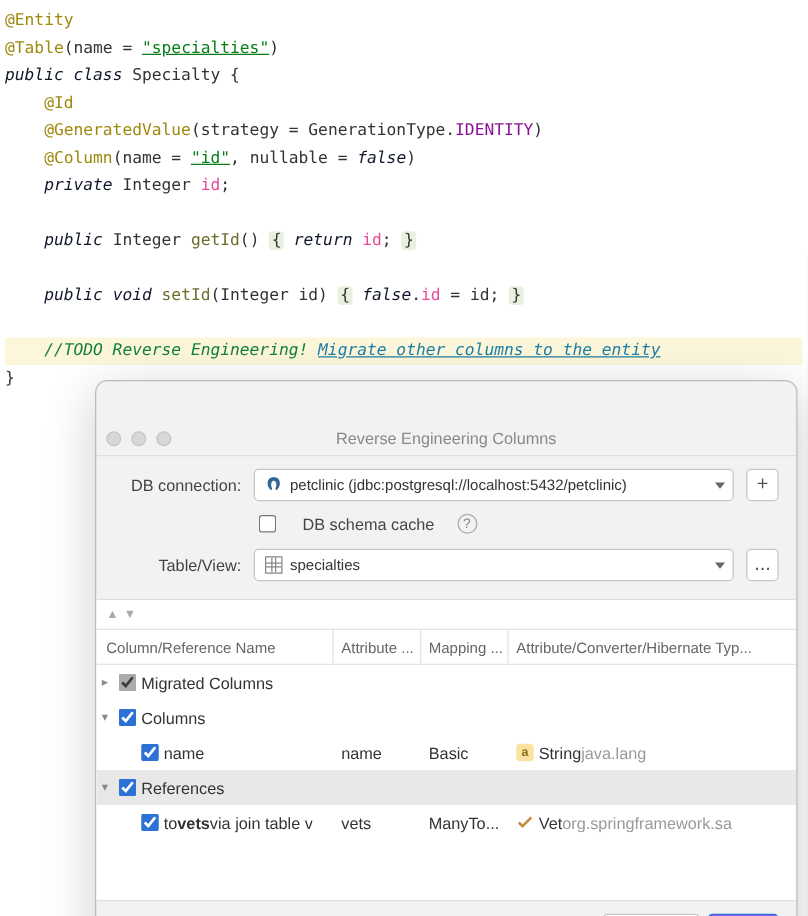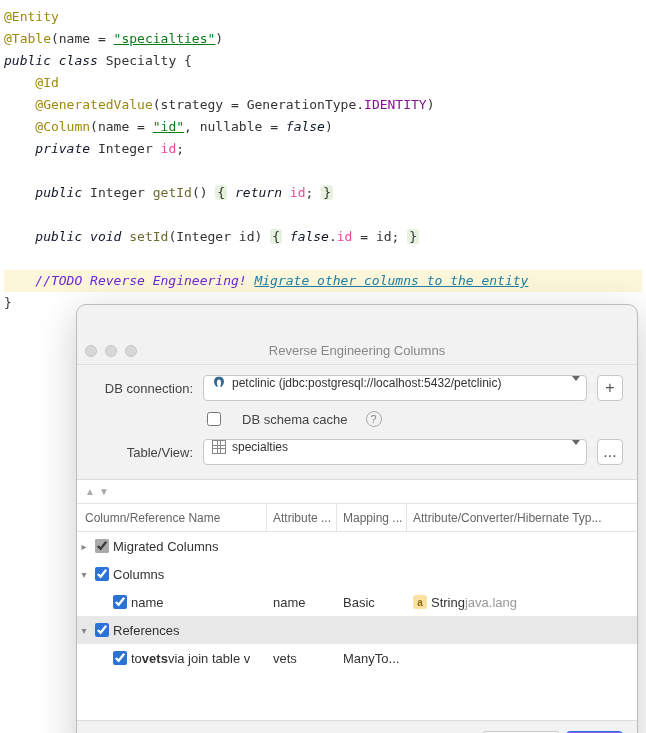--- a/index.html
+++ b/index.html
@@ -18,21 +18,21 @@
     white-space: pre;
   }
   .kw { color: #0f172a; font-style: italic; }
   .annot { color: #9E880D; }
   .str { color: #067D17; }
   .str-ul { text-decoration: underline; }
   .ident { color: #ec4899; }
   .fn { color: #6c6c2e; }
   .ital { color: #871094;}
   .todo-line { background: #fcf7da; display: inline-block; width: 100%; }
-  .todo-text { color: #6d28d9; font-style: italic; }
+  .todo-text { color: #15803d; font-style: italic; }
   .todo-link { color: #1f7fa5; text-decoration: underline; font-style: italic; }
   .brace-hl { background: #e8f1e0; border-radius: 3px; padding: 0 2px; }
 
   .dialog {
     position: absolute;
     left: 76px;
     top: 304px;
     width: 562px;
     background: #f2f2f2;
     border: 1px solid #bbb;
@@ -70,20 +70,21 @@
   .form-area { padding: 10px 14px 6px 14px; }
   .form-row { display: flex; align-items: center; margin-bottom: 8px; gap: 10px; }
   .form-label { width: 102px; color: #444; text-align: right; }
   .combo {
     flex: 1;
     height: 26px;
     background: #fff;
     border: 1px solid #c7c7c7;
     border-radius: 4px;
     display: flex;
+    align-items: center;
     padding: 0 24px 0 8px;
     position: relative;
     font-size: 12px;
     color: #333;
     overflow: hidden;
   }
   .combo .chev {
     position: absolute;
     right: 6px;
     width: 0; height: 0;
@@ -323,20 +324,29 @@
       </div>
       <div class="tree-row">
         <div class="col1 ellipsis" style="border:none;padding-left:32px">
           <input class="ck" type="checkbox" checked="" style="">
           <span>to </span>
             <b>vets</b>
             <span class="ellipsis"> via join table v</span>
         </div>
         <div class="col2" style="border:none">vets</div>
         <div class="col3 ellipsis" style="border:none">ManyTo...</div>
+        <div class="col4 ellipsis" style="border:none">
+          <span class="type-icon type-c">
+            <svg width="14" height="14" viewBox="0 0 14 14">
+                <path fill="none" stroke="#c78c44" stroke-width="2" d="M2 7l3 3 7-7"></path>
+              </svg>
+          </span>
+          <span>Vet </span>
+            <span class="gray ellipsis">org.springframework.sa</span>
+        </div>
       </div>
     </div>
   </div>
 
   <div class="dlg-footer">
     <span class="icon-btn">?</span>
     <span class="icon-btn gear"></span>
     <span class="footer-spacer"></span>
     <button class="btn">Cancel</button>
     <button class="btn primary">OK</button>

